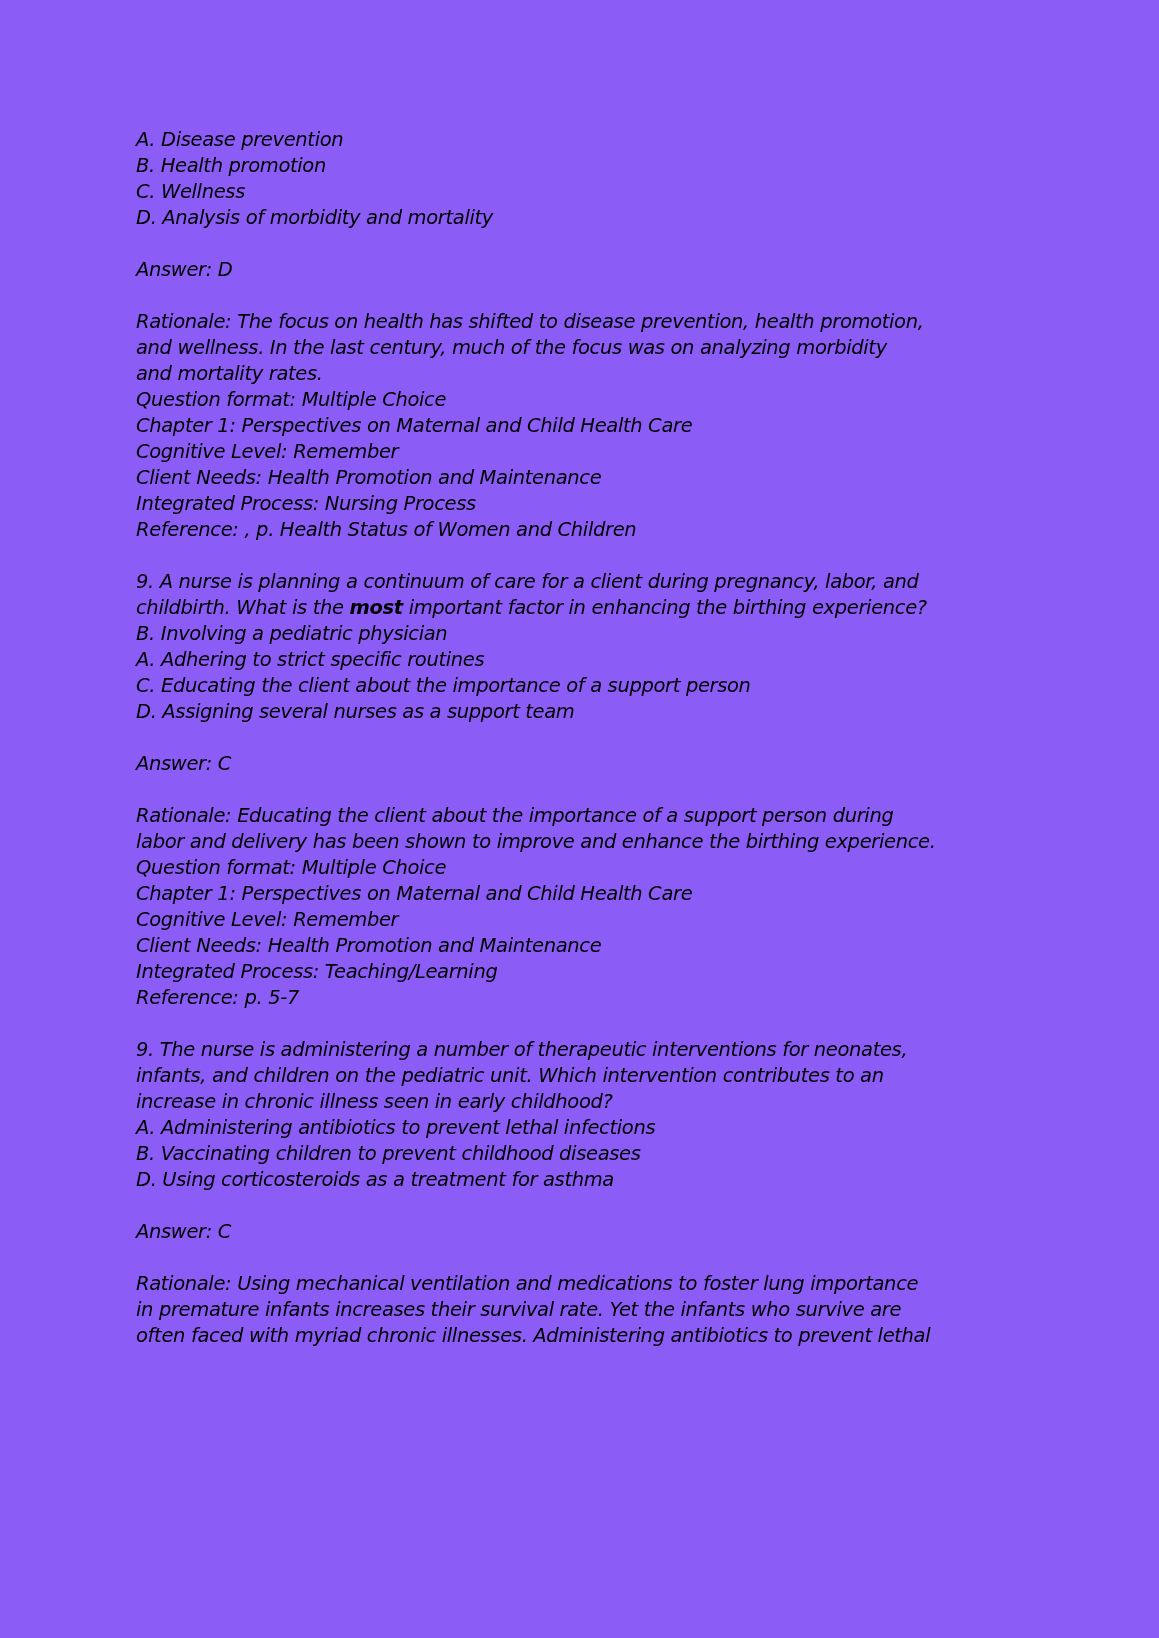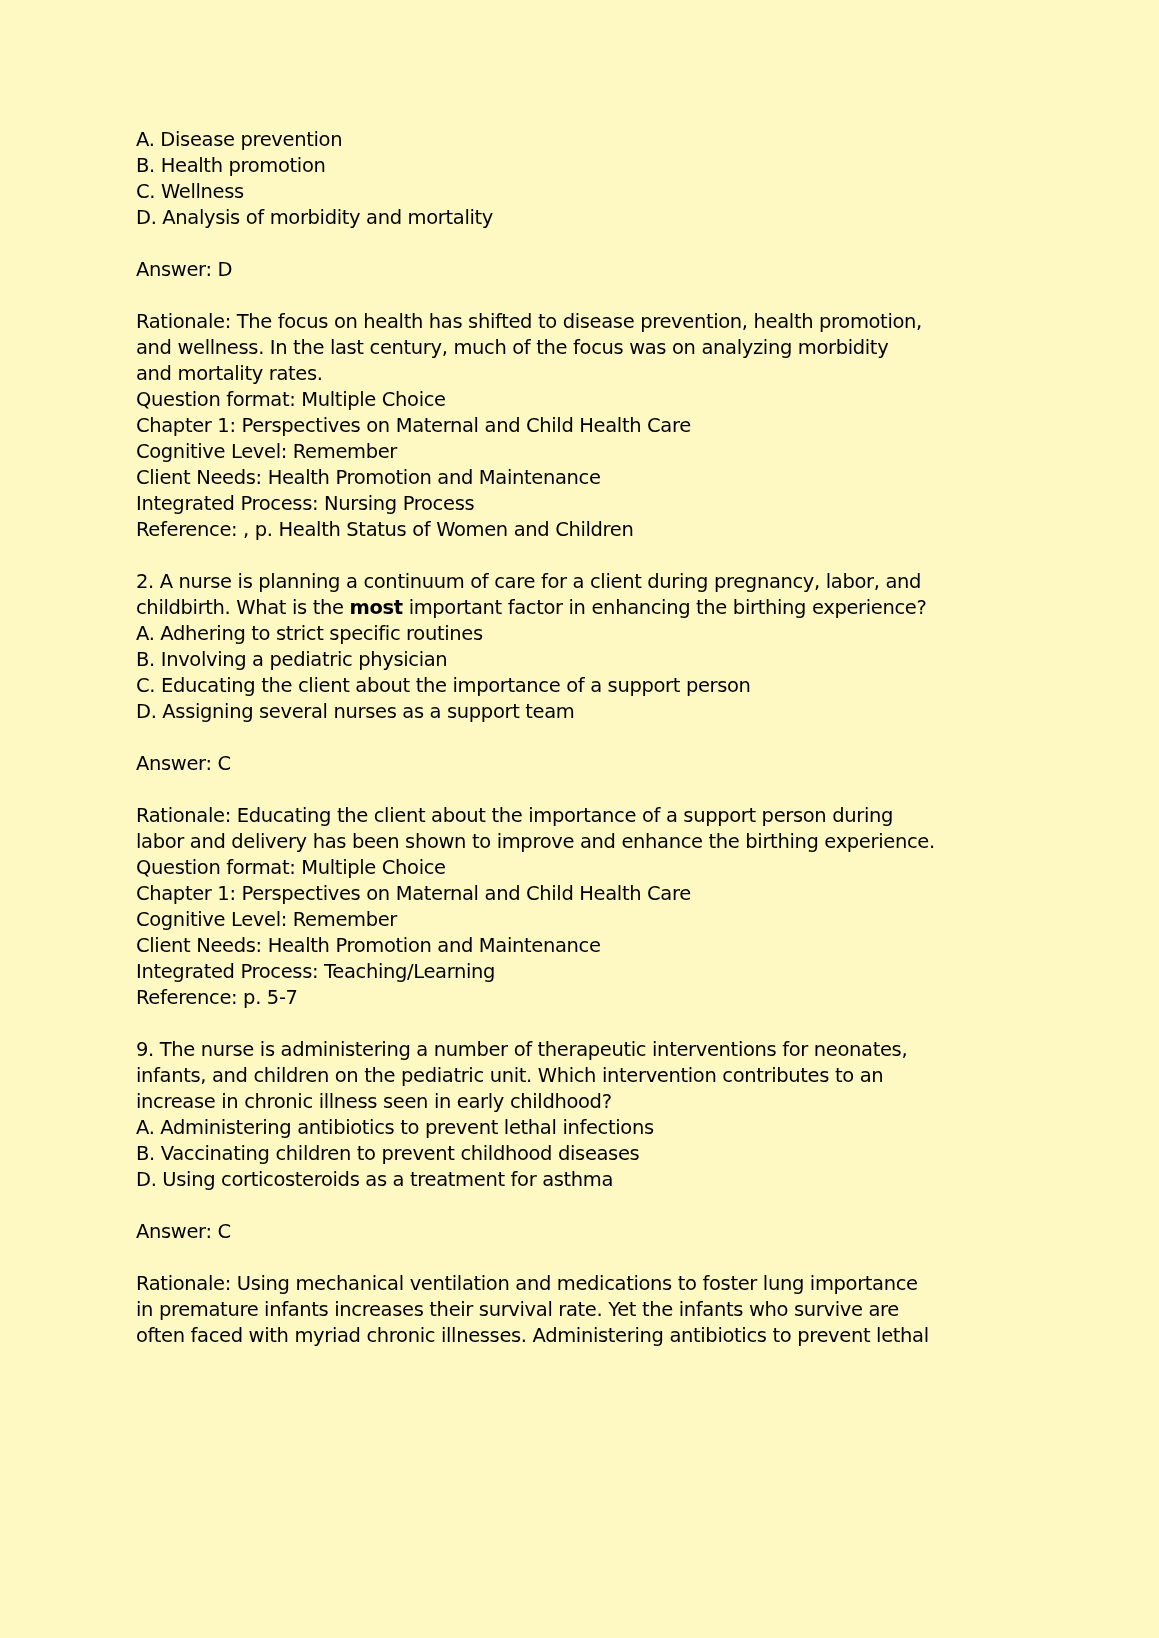--- a/index.html
+++ b/index.html
@@ -12,21 +12,22 @@
     height: 1638px;
     position: relative;
     overflow: hidden;
   }
   .page {
     position: absolute;
     left: 0;
     top: 0;
     width: 1159px;
     height: 1638px;
-    background: #fef9c3;
+    background: #8b5cf6;
+    font-style: italic;
   }
   .page-text {
     position: absolute;
     left: 136px;
     top: 127px;
     width: 900px;
     font-family: "DejaVu Sans", "Liberation Sans", sans-serif;
     font-size: 19.5px;
     line-height: 26px;
     letter-spacing: -0.35px;
@@ -55,24 +56,24 @@
       <div class="line"><span>Rationale: The focus on health has shifted to disease prevention, health promotion,</span></div>
       <div class="line"><span>and wellness. In the last century, much of the focus was on analyzing morbidity</span></div>
       <div class="line"><span>and mortality rates.</span></div>
       <div class="line"><span>Question format: Multiple Choice</span></div>
       <div class="line"><span>Chapter 1: Perspectives on Maternal and Child Health Care</span></div>
       <div class="line"><span>Cognitive Level: Remember</span></div>
       <div class="line"><span>Client Needs: Health Promotion and Maintenance</span></div>
       <div class="line"><span>Integrated Process: Nursing Process</span></div>
       <div class="line"><span>Reference: , p. Health Status of Women and Children</span></div>
       <div class="line">&nbsp;</div>
-      <div class="line"><span>2. A nurse is planning a continuum of care for a client during pregnancy, labor, and</span></div>
+      <div class="line"><span>9. A nurse is planning a continuum of care for a client during pregnancy, labor, and</span></div>
       <div class="line"><span>childbirth. What is the </span><b>most</b><span> important factor in enhancing the birthing experience?</span></div>
+      <div class="line"><span>B. Involving a pediatric physician</span></div>
       <div class="line"><span>A. Adhering to strict specific routines</span></div>
-      <div class="line"><span>B. Involving a pediatric physician</span></div>
       <div class="line"><span>C. Educating the client about the importance of a support person</span></div>
       <div class="line"><span>D. Assigning several nurses as a support team</span></div>
       <div class="line">&nbsp;</div>
       <div class="line"><span>Answer: C</span></div>
       <div class="line">&nbsp;</div>
       <div class="line"><span>Rationale: Educating the client about the importance of a support person during</span></div>
       <div class="line"><span>labor and delivery has been shown to improve and enhance the birthing experience.</span></div>
       <div class="line"><span>Question format: Multiple Choice</span></div>
       <div class="line"><span>Chapter 1: Perspectives on Maternal and Child Health Care</span></div>
       <div class="line"><span>Cognitive Level: Remember</span></div>

